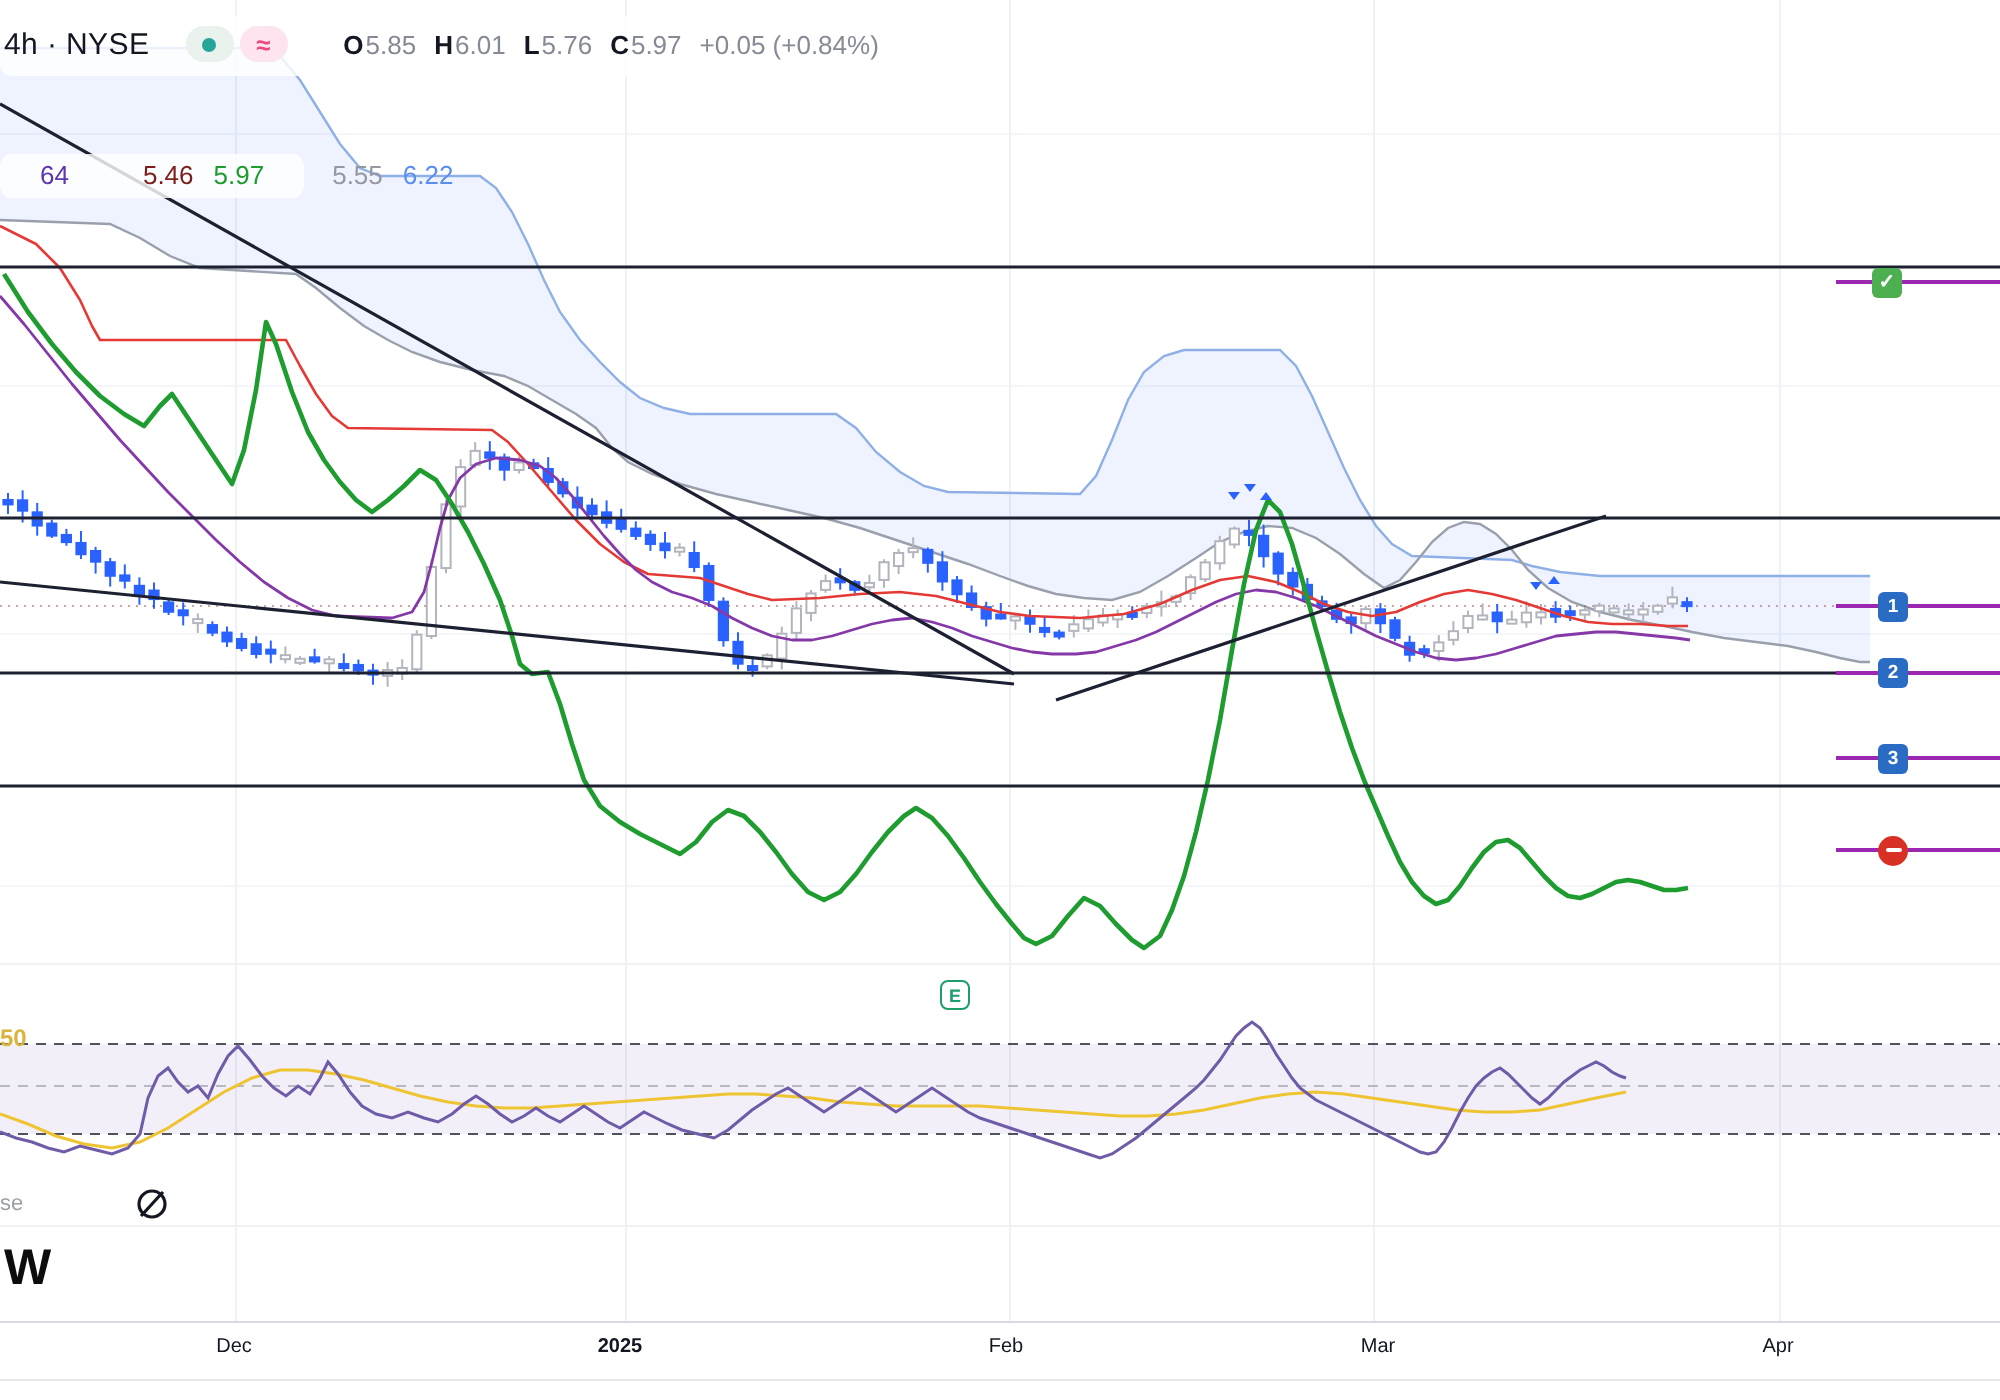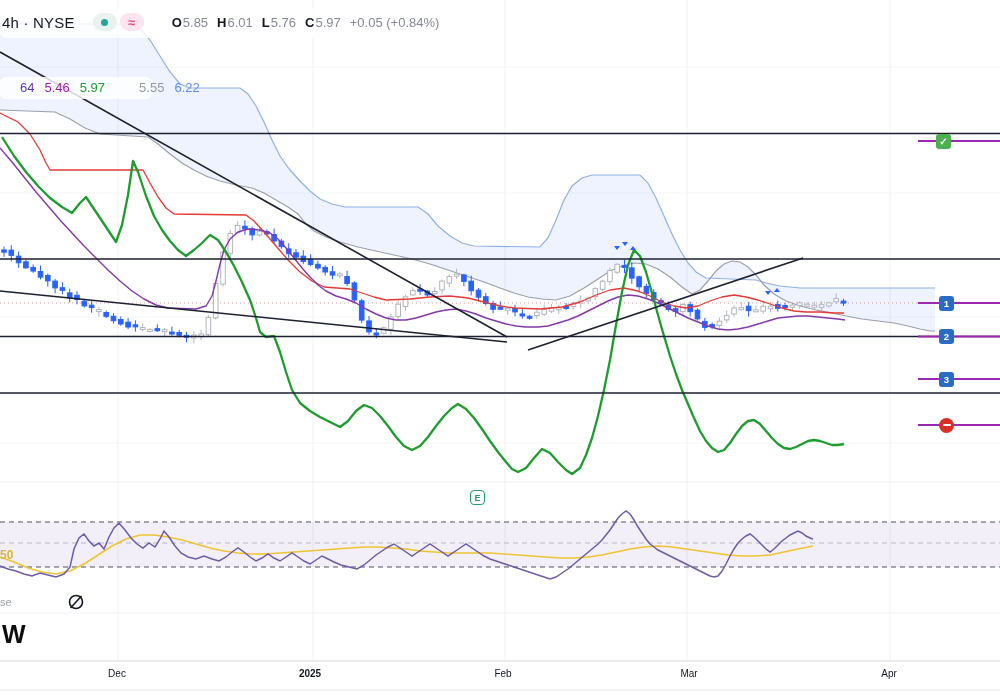--- a/index.html
+++ b/index.html
@@ -11,21 +11,21 @@
   .legend1{left:2px;top:13px;display:flex;align-items:center;gap:6px;white-space:nowrap;}
   .sym{font-size:15px;color:#131722;font-weight:400;letter-spacing:.2px;}
   .pills{display:flex;gap:3px;margin-left:12px;}
   .pill{height:18px;min-width:24px;border-radius:9px;display:flex;align-items:center;justify-content:center;}
   .pill-status{background:#e9f2ec;}
   .pill-status .dot{width:7px;height:7px;border-radius:50%;background:#26a69a;}
   .pill-approx{background:#fde4ee;color:#ec4980;font-size:13px;font-weight:700;}
   .ohlc{display:flex;gap:9px;margin-left:22px;font-size:13px;color:#868a94;}
   .ohlc b{color:#131722;font-weight:700;margin-right:1px;}
   .legend2{left:2px;top:80px;display:flex;gap:10px;font-size:13px;font-weight:500;}
-  .rsi-val{left:0;top:512px;font-size:12px;font-weight:700;margin-top:36px;}
+  .rsi-val{left:0;top:512px;font-size:12px;font-weight:700;}
   .e-badge{left:470px;top:490px;width:13px;height:13px;border:1.5px solid #1e9e6a;border-radius:4px;
      background:#fff;color:#1e9e6a;font-size:9px;font-weight:700;display:flex;align-items:center;justify-content:center;}
   .hidden-label{left:0;top:596px;font-size:11px;color:#9aa0a6;}
   .eye-wrap{left:64px;top:591px;width:24px;height:22px;display:flex;align-items:center;justify-content:center;}
   .watermark{left:2px;top:620px;font-size:25px;font-weight:800;color:#0d0d0d;}
   .taxis-label{top:668px;font-size:10px;color:#131722;transform:translateX(-50%);}
   .taxis-label.bold{font-weight:700;}
   .line-badge{width:15px;height:15px;border-radius:3px;display:flex;align-items:center;justify-content:center;
      color:#fff;font-size:9.5px;font-weight:700;}
   .line-badge.num{background:#2a6cc4;}
@@ -355,21 +355,21 @@
       <span><b>O</b><span>5.85</span></span>
       <span><b>H</b><span>6.01</span></span>
       <span><b>L</b><span>5.76</span></span>
       <span><b>C</b><span>5.97</span></span>
       <span>+0.05 (+0.84%)</span>
     </span>
   </div>
 
   <div class="abs legend2">
     <span style="color: rgb(93, 54, 176); margin-left: 18px;">64</span>
-    <span style="color: #a21caf;">5.46</span>
+    <span style="color: #7f1d1d; margin-left: 27px;">5.46</span>
     <span style="color: rgb(30, 156, 47);">5.97</span>
     <span style="color: rgb(149, 152, 161); margin-left: 24px;">5.55</span>
     <span style="color: rgb(91, 141, 239);">6.22</span>
   </div>
 
   <div class="abs rsi-val" style="color: rgb(217, 181, 63);">50</div>
 
   <div class="abs e-badge">E</div>
 
   <div class="abs hidden-label">se</div>

